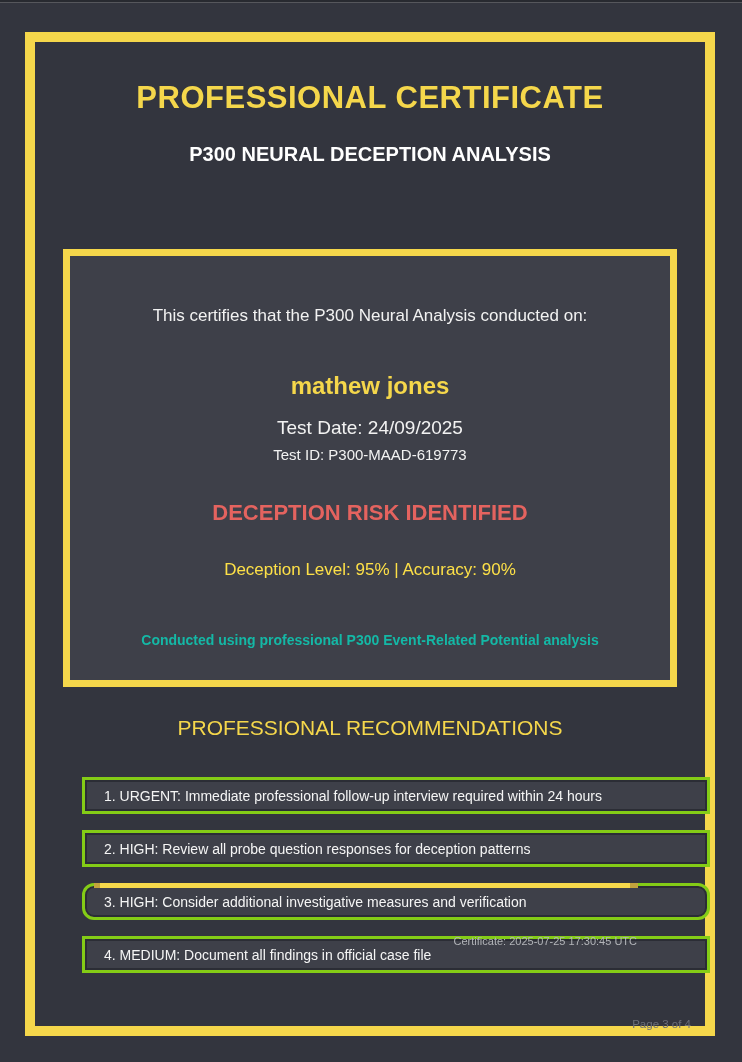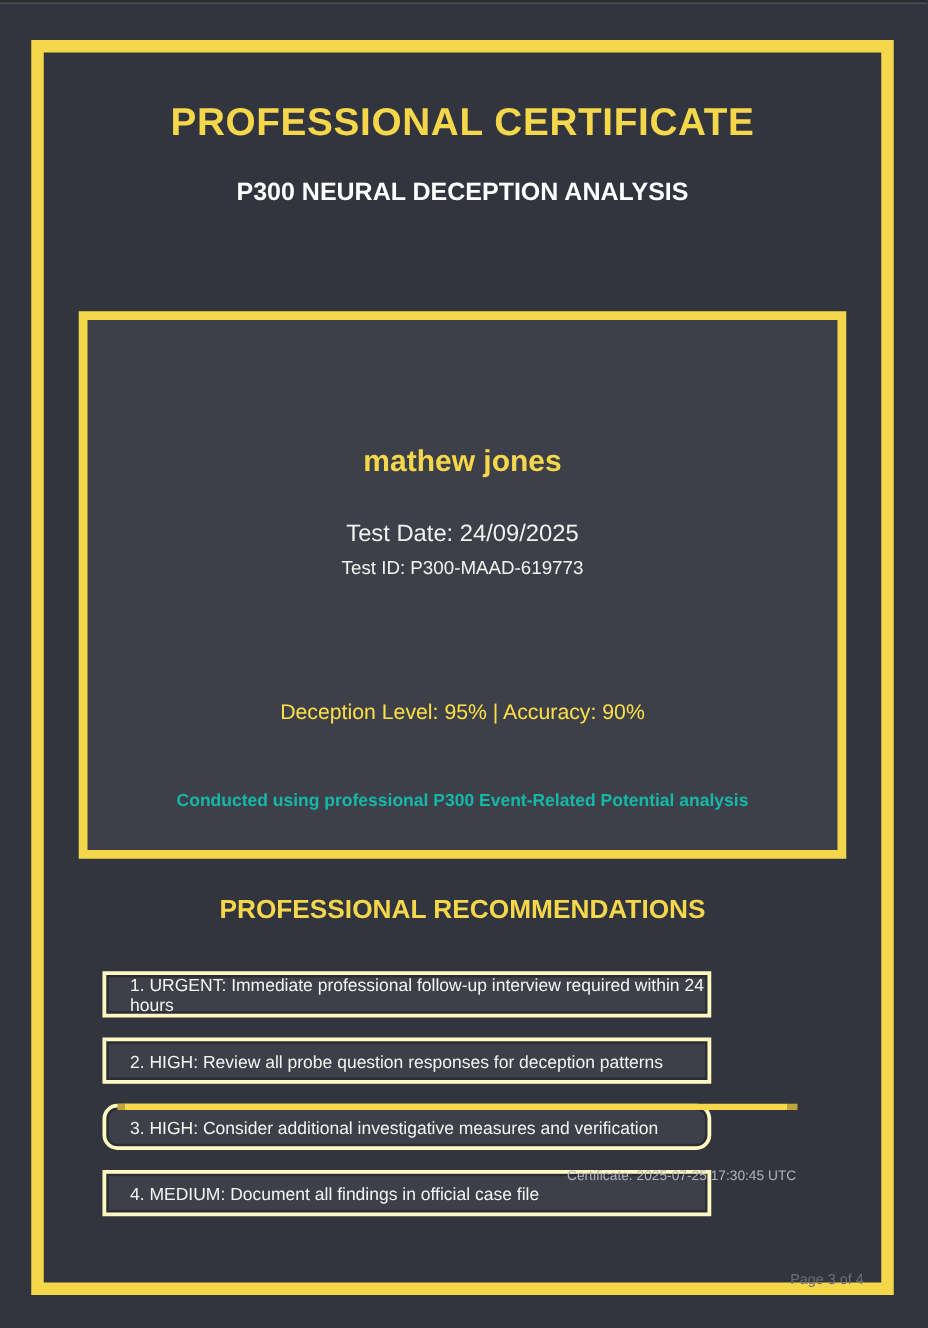--- a/index.html
+++ b/index.html
@@ -57,42 +57,42 @@
     border: 7px solid #f5d74b;
     background: #3e4049;
   }
   .inner-box .line {
     position: absolute;
     left: 0;
     width: 600px;
     text-align: center;
   }
   .certify-line   { top: 50px;  font-size: 17px; color: #f2f2f2; }
-  .subject-name   { top: 100px; font-size: 24px; font-weight: bold; color: #f5d74b; }
+  .subject-name   { top: 116px; font-size: 24px; font-weight: bold; color: #f5d74b; }
   .test-date      { top: 161px; font-size: 19px; color: #f2f2f2; }
   .test-id        { top: 190px; font-size: 15px; color: #f2f2f2; }
   .risk-heading   { top: 244px; font-size: 22px; font-weight: bold; color: #e4635f; }
   .metrics-line   { top: 304px; font-size: 17px; font-weight: normal; color: #fde047; }
   .method-note    { top: 376px; font-size: 14px; font-weight: bold; color: #14b8a6; }
 
   .rec-heading {
     position: absolute;
     left: 35px; top: 716px;
     width: 670px;
     text-align: center;
     font-size: 21px;
-    font-weight: bold;
+    font-weight: normal;
     color: #f5d74b;
   }
 
   .rec-box {
     position: absolute;
     left: 82px;
-    width: 487px; height: 37px;
-    border: 3px solid #fef9c3;
+    width: 628px; height: 37px;
+    border: 3px solid #84cc16;
     background: #3e4049;
     box-shadow: inset 0 0 0 2px rgba(20,22,28,0.45);
     display: flex;
     align-items: center;
     padding-left: 19px;
     font-size: 14px;
     color: #f5f5f5;
   }
   .rec-box-1 { top: 777px; }
   .rec-box-2 { top: 830px; }
@@ -135,23 +135,25 @@
 
   <div class="top-strip"></div>
 
   <div class="outer-frame"></div>
 
   <h1 class="title">PROFESSIONAL CERTIFICATE</h1>
 
   <h2 class="subtitle">P300 NEURAL DECEPTION ANALYSIS</h2>
 
   <div class="inner-box">
+    <div class="line certify-line">This certifies that the P300 Neural Analysis conducted on:</div>
     <div class="line subject-name">mathew jones</div>
     <div class="line test-date">Test Date: 24/09/2025</div>
     <div class="line test-id">Test ID: P300-MAAD-619773</div>
+    <div class="line risk-heading">DECEPTION RISK IDENTIFIED</div>
     <div class="line metrics-line">Deception Level: 95% | Accuracy: 90%</div>
     <div class="line method-note">Conducted using professional P300 Event-Related Potential analysis</div>
   </div>
 
   <h3 class="rec-heading">PROFESSIONAL RECOMMENDATIONS</h3>
 
   <div class="rec-box rec-box-1">1. URGENT: Immediate professional follow-up interview required within 24 hours</div>
 
   <div class="rec-box rec-box-2">2. HIGH: Review all probe question responses for deception patterns</div>
 

